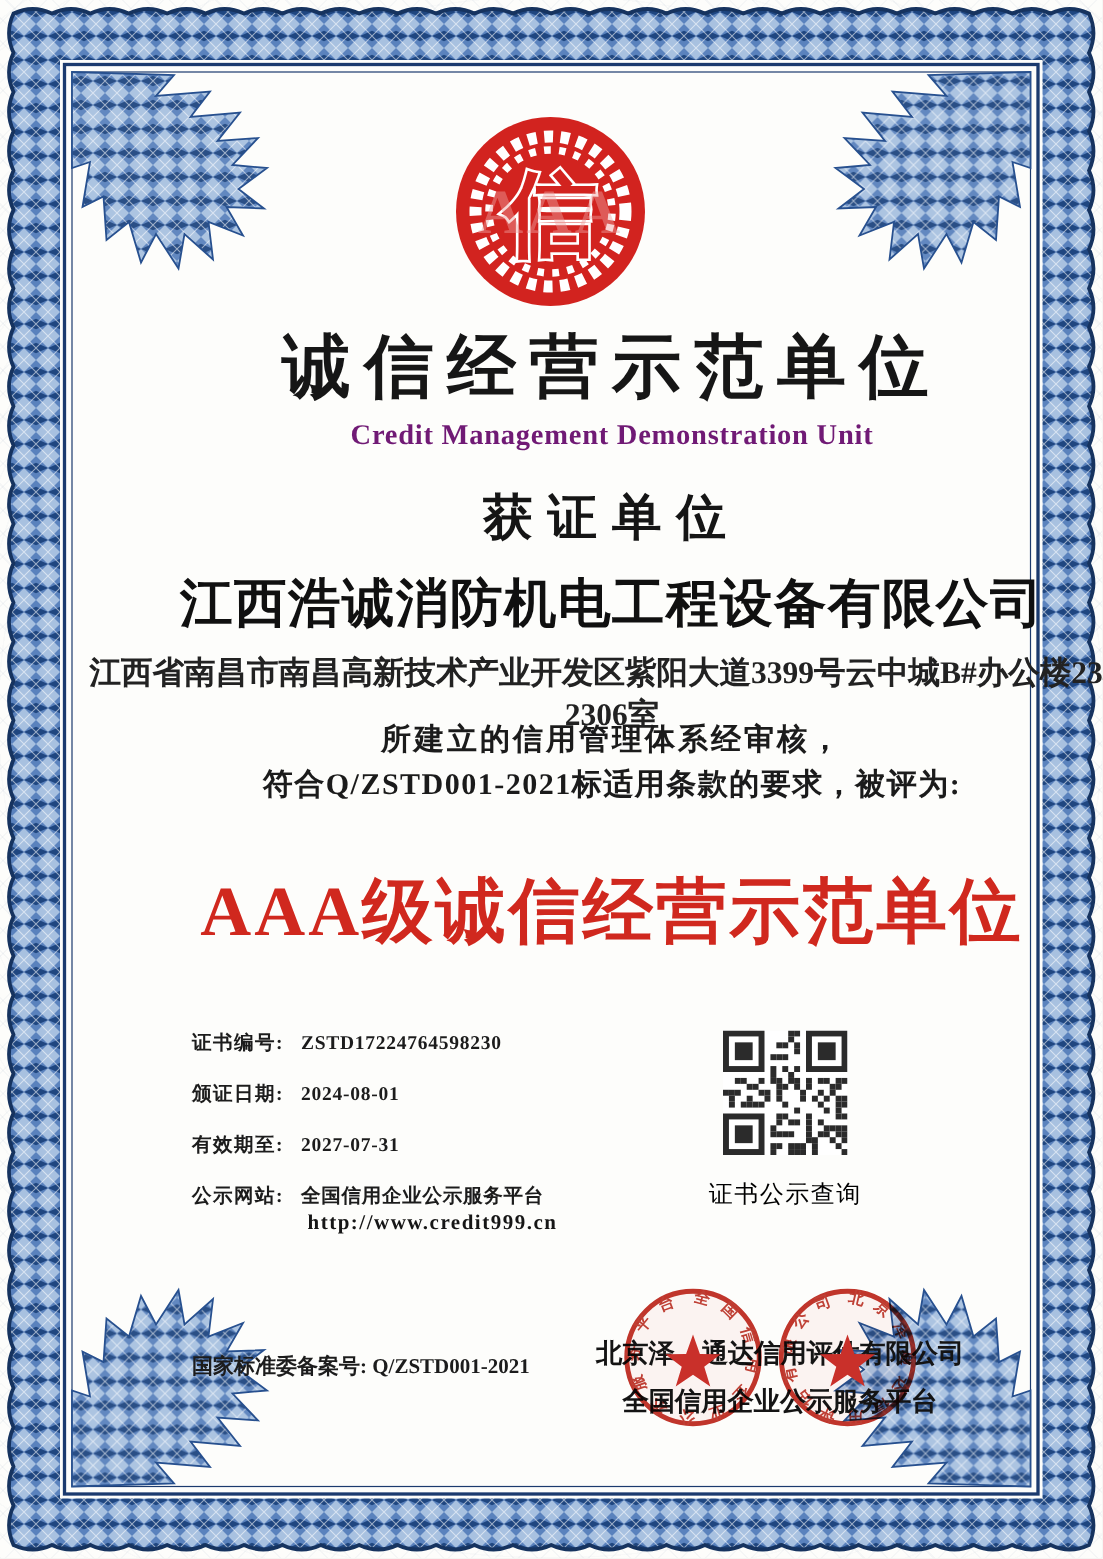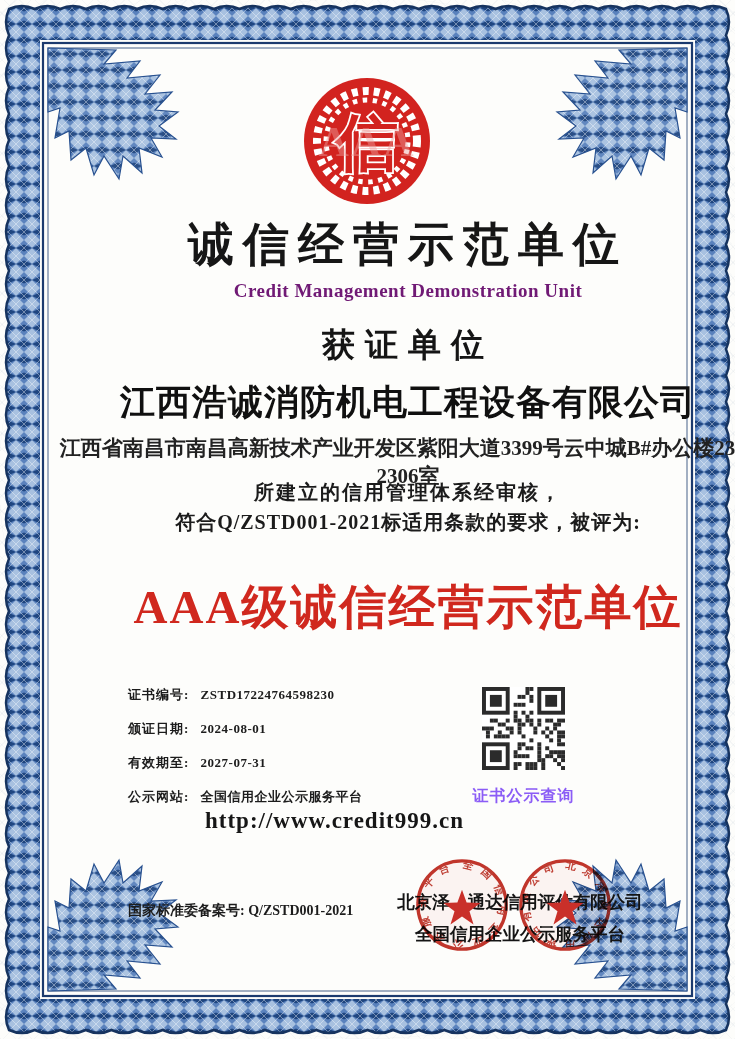--- a/index.html
+++ b/index.html
@@ -32,24 +32,24 @@
   .company{top:379px;z-index:3;font-size:35px;font-weight:700;letter-spacing:1px;color:#101010;}
   .address{top:434px;z-index:3;font-size:21px;font-weight:bold;color:#222;}
   .stmt1{top:479px;z-index:3;font-size:20px;font-weight:bold;letter-spacing:2px;color:#1b1b1b;}
   .stmt2{top:509px;z-index:3;font-size:20px;font-weight:bold;letter-spacing:1px;color:#1b1b1b;}
   .award{top:576px;z-index:3;font-size:47px;font-weight:900;letter-spacing:2px;color:#d0281e;}
 
   .details{left:128px;top:681px;z-index:3;font-size:13px;font-weight:bold;color:#1c1c1c;}
   .detail-row{height:34px;line-height:27px;white-space:nowrap;}
   .detail-label{display:inline-block;margin-right:8px;letter-spacing:1px;}
   .detail-value{display:inline-block;letter-spacing:0.5px;}
-  .url-line{left:205px;top:808px;z-index:3;font-size:23px;font-weight:bold;letter-spacing:1px;color:#161616;}
+  .url-line{left:205px;top:808px;z-index:3;font-size:14px;font-weight:bold;letter-spacing:1px;color:#161616;}
 
   .qr-wrap{left:482px;top:687px;width:83px;height:83px;z-index:3;}
-  .qr-caption{left:452px;top:786px;width:143px;text-align:center;z-index:3;font-size:16px;font-weight:bold;color:#8b5cf6;letter-spacing:1px;}
+  .qr-caption{left:452px;top:786px;width:143px;text-align:center;z-index:3;font-size:16px;font-weight:normal;color:#000000;letter-spacing:1px;}
 
   .filing{left:128px;top:902px;z-index:3;font-size:14px;font-weight:bold;color:#1c1c1c;white-space:nowrap;}
   .issuer{left:383px;top:886px;width:274px;text-align:center;z-index:4;font-size:17.5px;font-weight:bold;color:#141414;line-height:32px;white-space:nowrap;}
   .issuer .gap{display:inline-block;width:18px;}
   .stamp{z-index:5;mix-blend-mode:multiply;}
   .stamp-star{z-index:6;}
   .stamp-l{left:414px;top:857px;}
   .stamp-r{left:517px;top:857px;}
 </style>
 </head>

